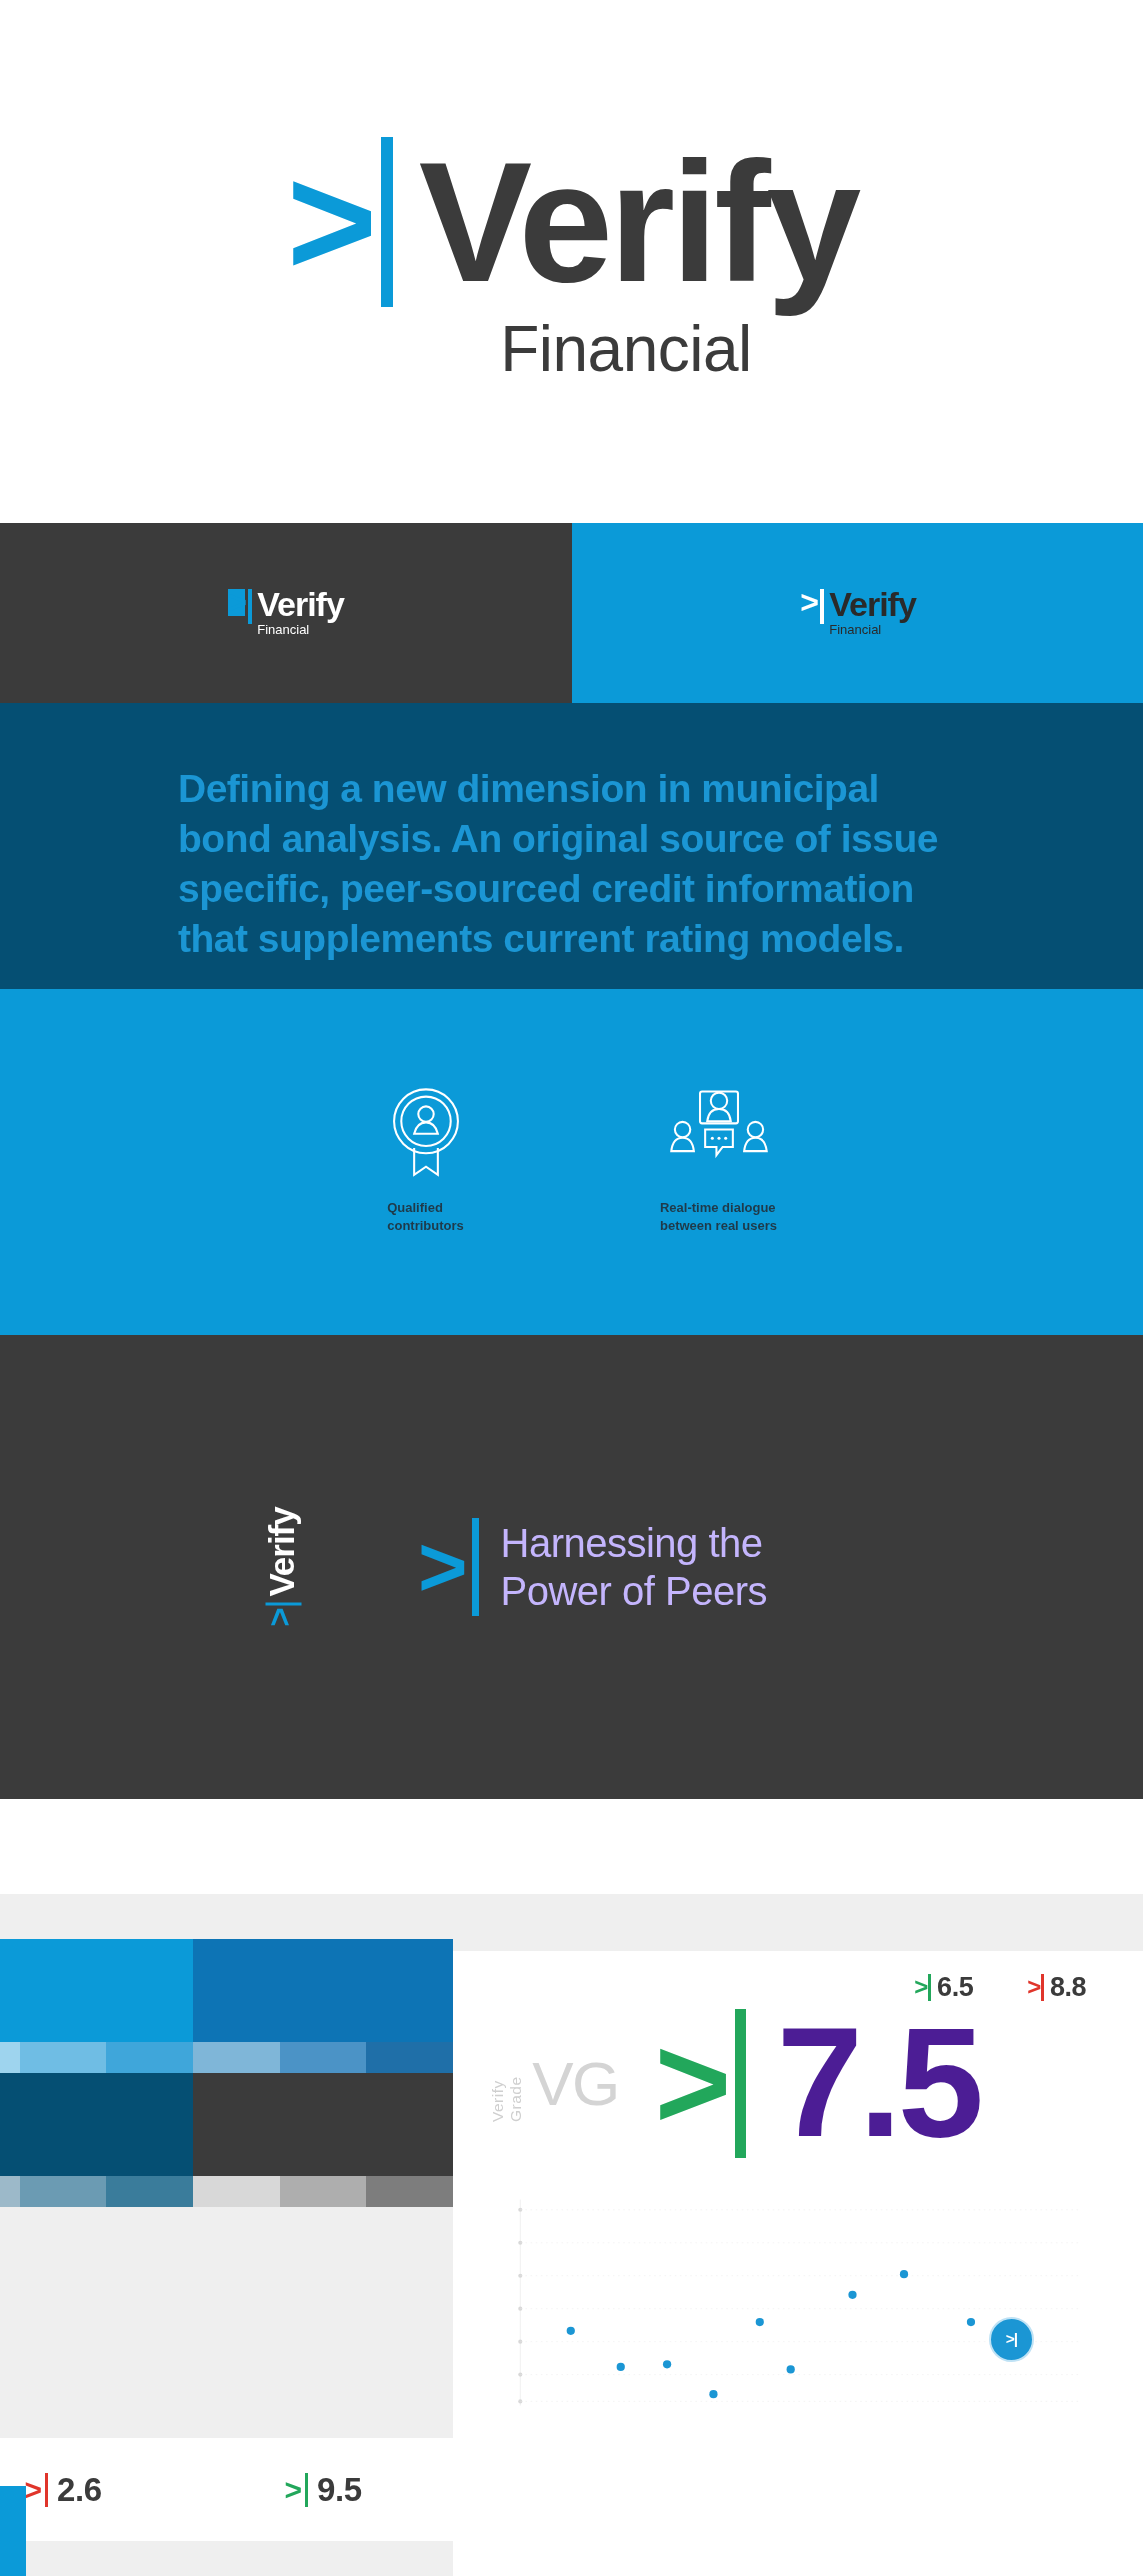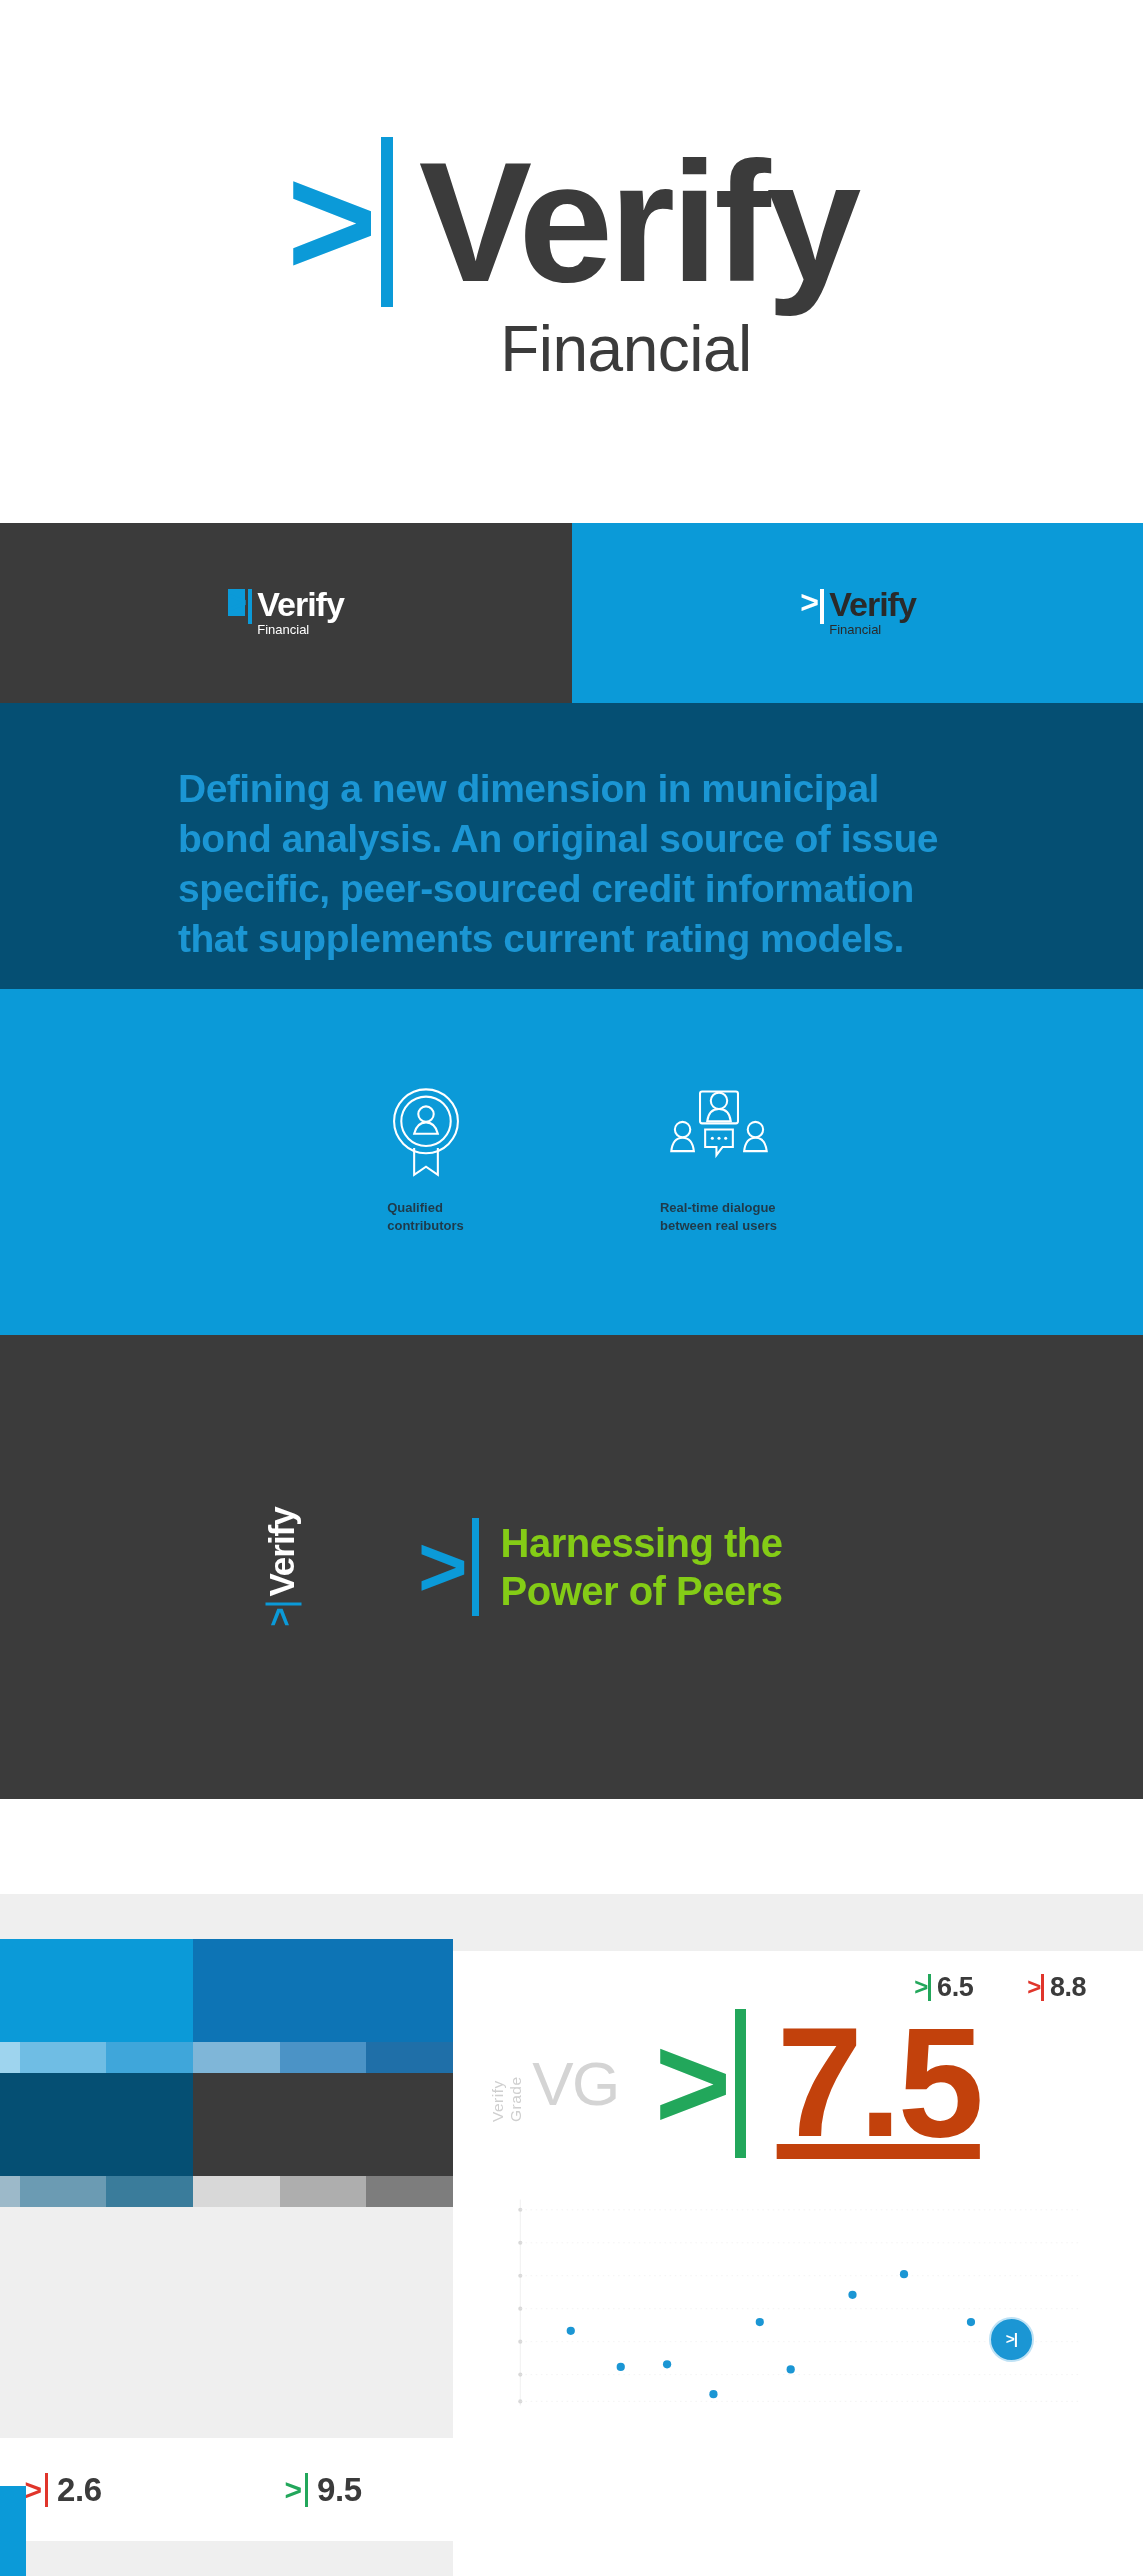--- a/index.html
+++ b/index.html
@@ -154,21 +154,21 @@
   }
   .vert-logo .chev { color:#0b9ad8; font-size:33px; font-weight:bold; line-height:.85; letter-spacing:-1.5px;}
   .vert-logo .bar  { width:3.1px; height:36px; background:#0b9ad8; margin:0 6.2px 0 3.1px;}
   .vert-logo .word { color:#fff; font-size:35px; font-weight:bold; line-height:.92; letter-spacing:-1px;}
 
   .tag-right { display:flex; align-items:center; margin-left: 57px; }
   .tag-chev {
     color: #0b9ad8; font-size: 85px; font-weight: bold; line-height: .8; letter-spacing: -3.1px;
   }
   .tag-bar { width: 7.2px; height: 98px; background: #0b9ad8; margin: 0 21.6px 0 7.2px; }
-  .tag-words { color:#84cc16; font-size: 40px; font-weight: bold; line-height: 1.2; letter-spacing:-0.5px; }
+  .tag-words { color:#c4b5fd; font-size: 40px; font-weight: normal; line-height: 1.2; letter-spacing:-0.5px; }
 
   
   .gap-white { height: 95px; background: #ffffff; }
 
   
   .gradearea {
     background: #efefef;
     height: 757px;
     position: relative;
     overflow: hidden;
@@ -241,21 +241,21 @@
   }
   .vg-abbr {
     color: #d4d4d4;
     font-size: 62px;
     font-weight: normal;
     letter-spacing: -1.5px;
     margin-right: 36px;
   }
   .big-chev { color: #22a75b; font-size: 131px; font-weight: bold; line-height: .78; letter-spacing: -5.2px; }
   .big-bar  { width: 10.3px; height: 149px; background: #22a75b; margin: 0 31px 0 9.3px; }
-  .big-num  { color: #c2410c; font-size: 155px; font-weight: bold; line-height: .8; letter-spacing: -4.1px; text-decoration: underline; }
+  .big-num  { color: #4c1d95; font-size: 155px; font-weight: bold; line-height: .8; letter-spacing: -4.1px; }
 
   .scatter { position: relative; margin: 31px 0 0 57px; width: 582px; height: 227px; }
   .scatter svg { display: block; }
   .scatter-badge {
     position: absolute;
     right: 58px;
     top: 128px;
     width: 45px;
     height: 45px;
     border-radius: 50%;

